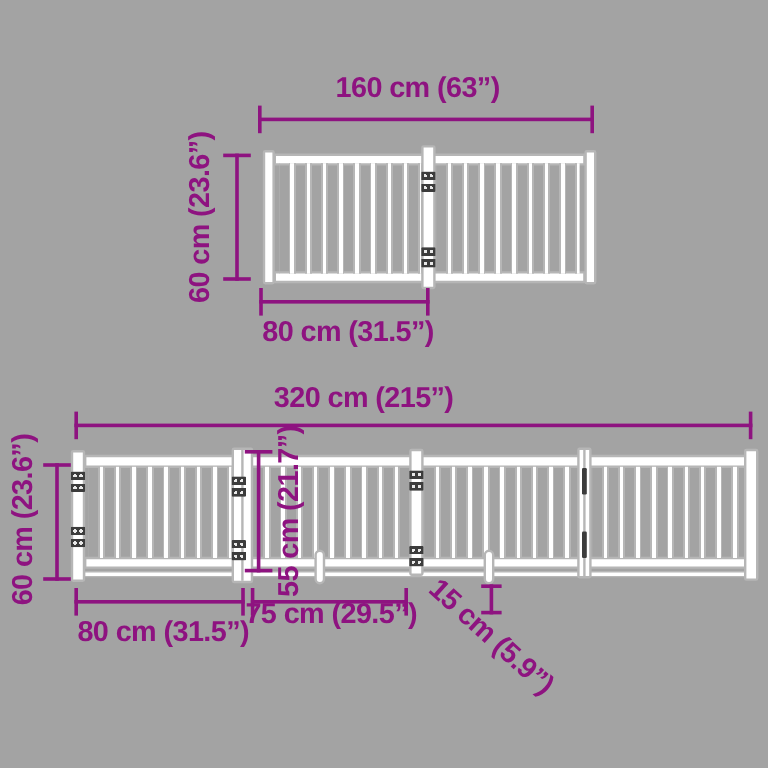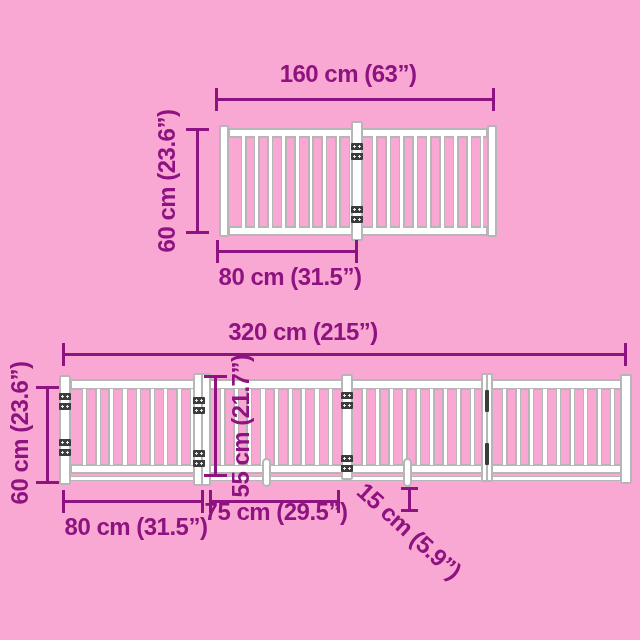--- a/index.html
+++ b/index.html
@@ -1,17 +1,17 @@
 <!DOCTYPE html>
 <html><head>
 <meta charset="utf-8">
 <style>
   html,body{margin:0;padding:0;background:#ffffff;}
   .canvas{
-    position:relative;width:640px;height:640px;background:#f9a8d4;overflow:hidden;
+    position:relative;width:640px;height:640px;background:#a3a3a3;overflow:hidden;
     font-family:"Liberation Sans", sans-serif;
     --accent:#8E1380;
     --outline:#b6b6b6;
     --hinge:#3c3c3c;
   }
   
   .dimh{position:absolute;height:3px;background:var(--accent);}
   .dimh::before,.dimh::after{content:"";position:absolute;width:3px;height:23px;top:-10px;background:var(--accent);}
   .dimh::before{left:0;}
   .dimh::after{right:0;}

